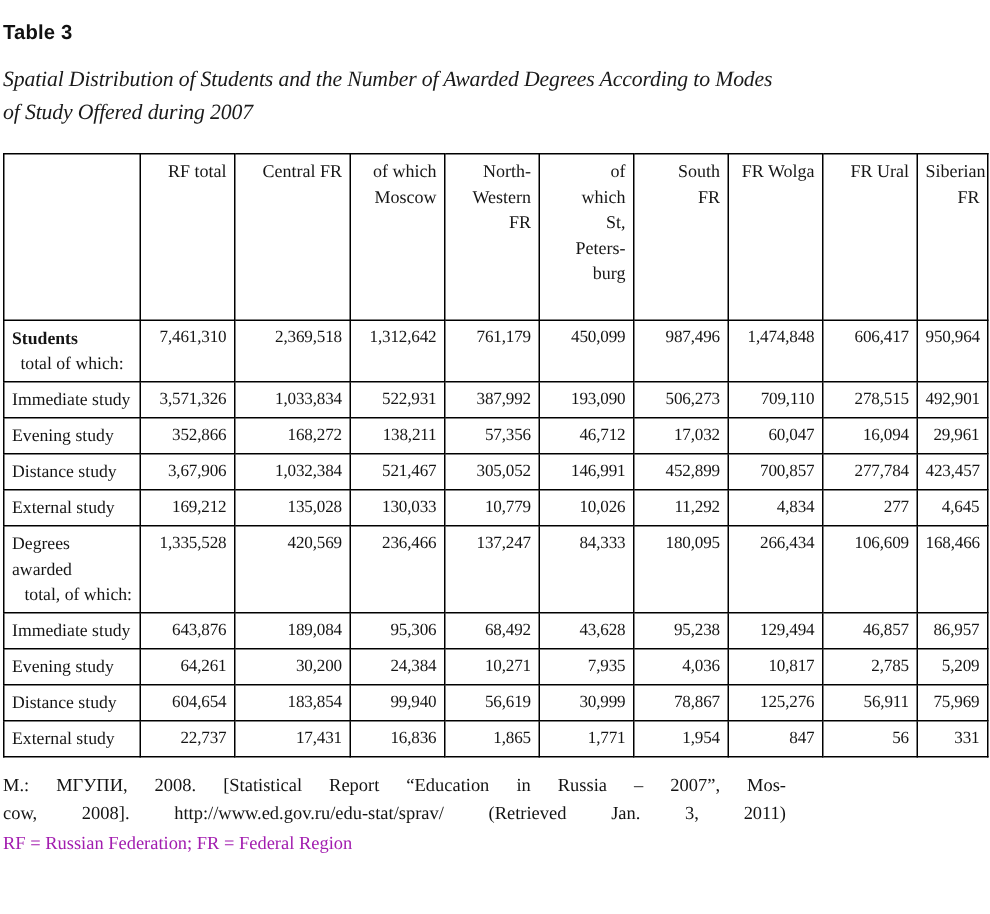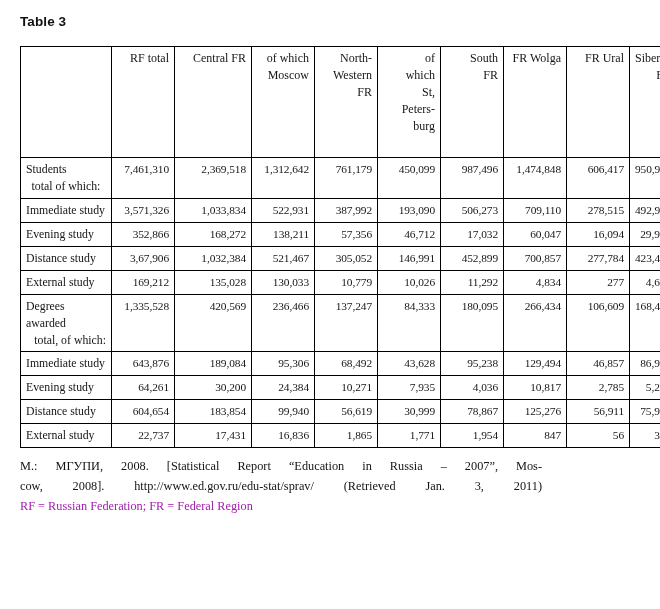--- a/index.html
+++ b/index.html
@@ -13,21 +13,21 @@
     height: 609px;
     font-family: "Liberation Serif", "DejaVu Serif", serif;
     color: #171717;
     overflow: hidden;
   }
   .page {
     position: relative;
     width: 660px;
     height: 609px;
     box-sizing: border-box;
-    padding: 0 20px;
+    padding: 0 2px;
   }
 
   
   .table-number {
     font-family: "Liberation Sans", "DejaVu Sans", sans-serif;
     font-weight: bold;
     font-size: 13.5px;
     letter-spacing: 0.1px;
     padding-top: 14px;
     line-height: 1.2;
@@ -125,20 +125,24 @@
     display: block;
   }
 </style>
 </head>
 <body>
 
 <div class="page">
 
   <div class="table-number">Table 3</div>
 
+  <div class="caption">
+    <span class="line">Spatial Distribution of Students and the Number of Awarded Degrees According to Modes</span>
+    <span class="line">of Study Offered during 2007</span>
+  </div>
 
   <table class="stat">
     <colgroup>
       <col class="c0">
         <col class="c1">
         <col class="c2">
         <col class="c3">
         <col class="c4">
         <col class="c5">
       <col class="c6">
@@ -185,21 +189,21 @@
           </th>
           <th>
             <span class="hdr">Siberian</span>
             <span class="hdr">FR</span>
           </th>
         </tr>
     </thead>
     <tbody>
         <tr class="tall">
           <td class="rowlabel">
-            <span style="display: block;">Students</span>
+            <span style="display: block; font-weight: bold;">Students</span>
             <span style="display: block; text-align: center;">total of which:</span>
           </td>
           <td>7,461,310</td>
           <td>2,369,518</td>
           <td>1,312,642</td>
           <td>761,179</td>
           <td>450,099</td>
           <td>987,496</td>
           <td>1,474,848</td>
           <td>606,417</td>

